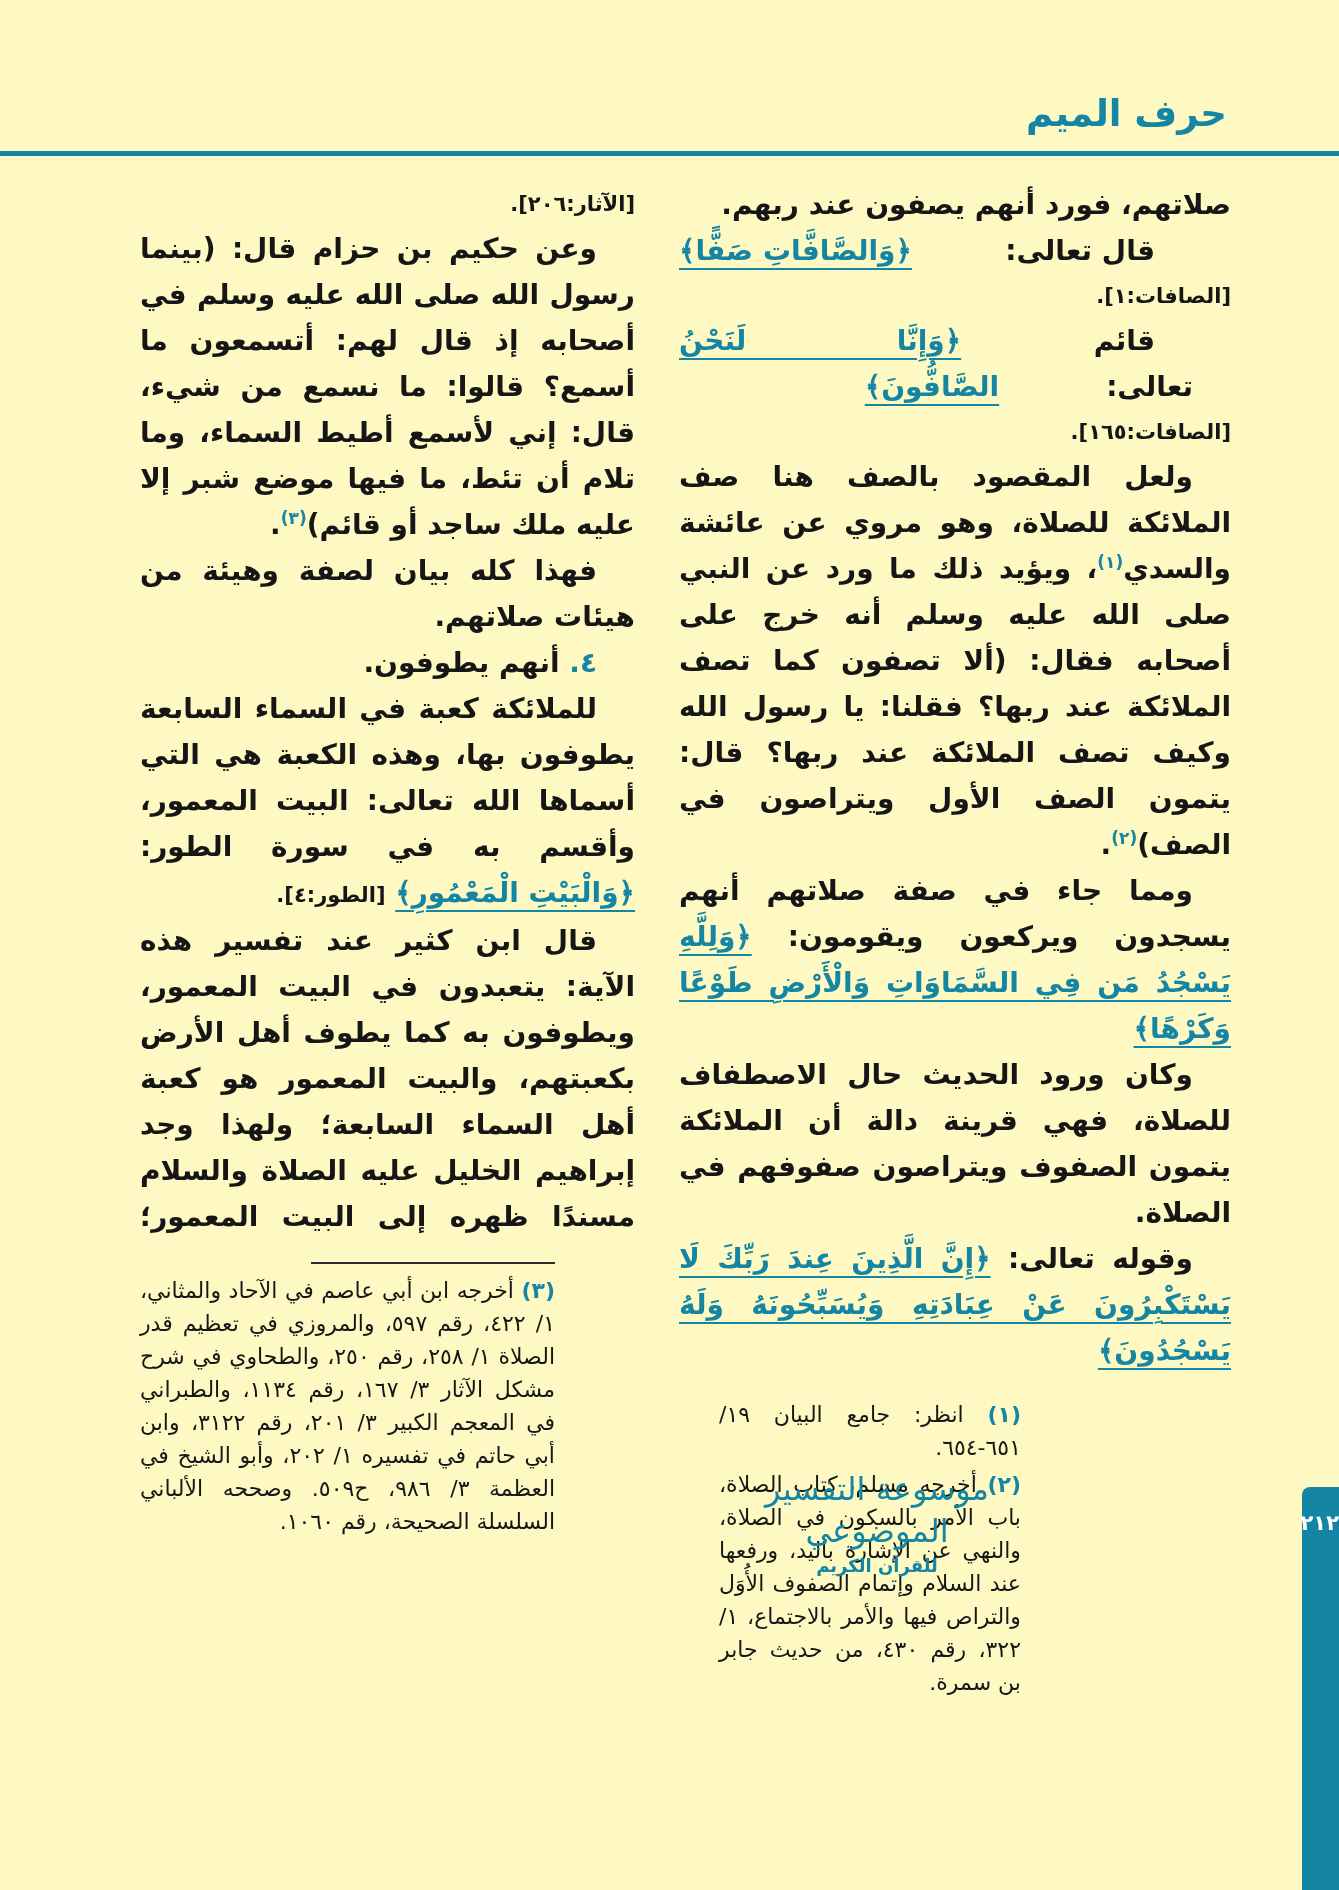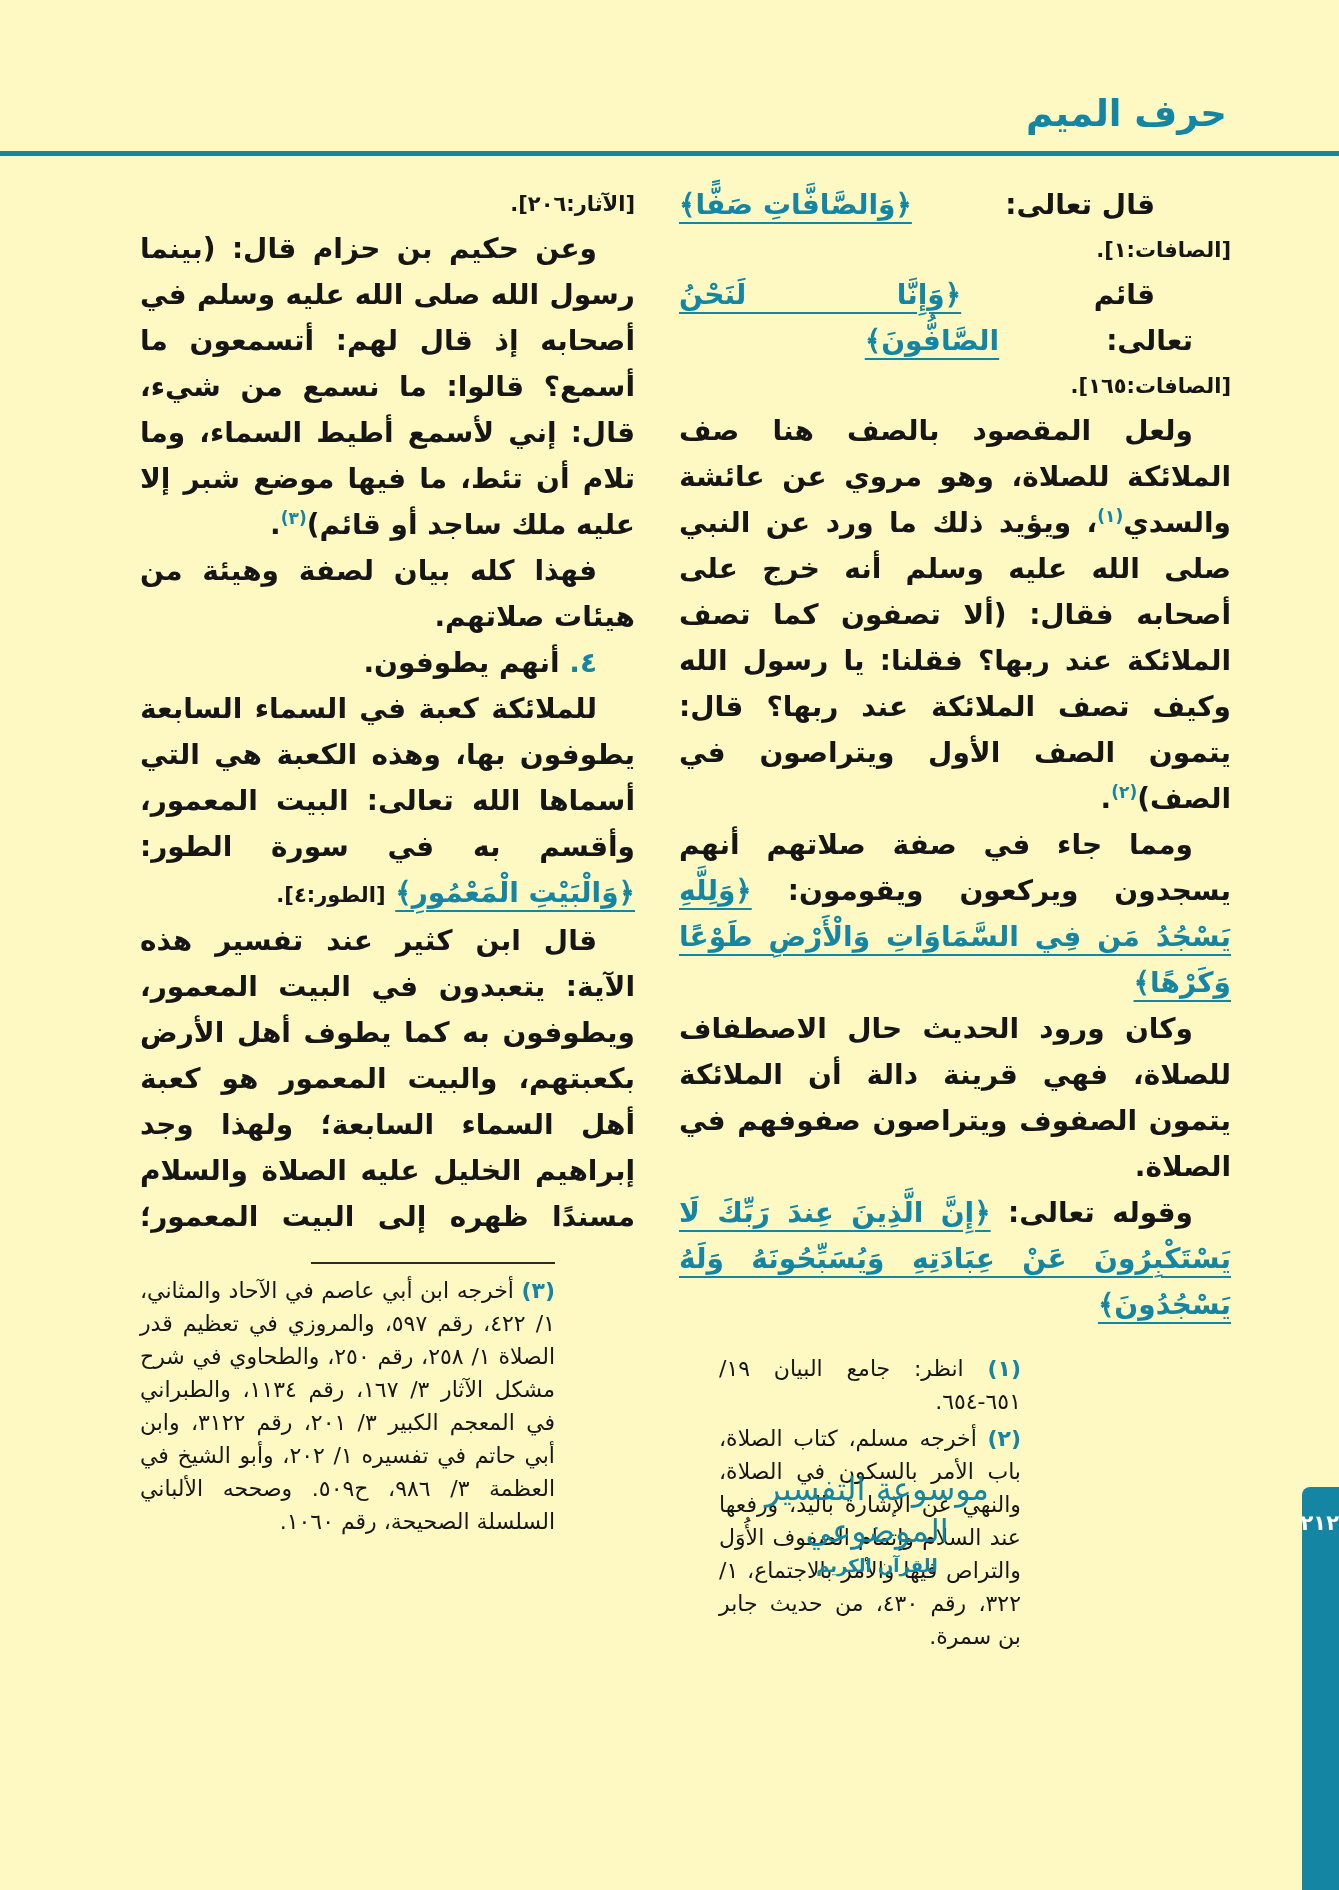--- a/index.html
+++ b/index.html
@@ -129,20 +129,21 @@
 
   <header class="header">
     <div class="chapter-title">حرف الميم</div>
     <div class="header-rule"></div>
   </header>
 
   <main class="columns">
 
     <section class="col col-right">
 
+      <p class="body cont"><span>صلاتهم، فورد أنهم يصفون عند ربهم.</span></p>
 
       <p class="body spread-line">
         <span>قال تعالى:</span>
         <span class="verse">﴿وَالصَّافَّاتِ صَفًّا﴾</span>
       </p>
       <div class="ref-line">[الصافات:١].</div>
 
       <p class="body spread-line">
         <span>قائم تعالى:</span>
         <span class="verse">﴿وَإِنَّا لَنَحْنُ الصَّافُّونَ﴾</span>

